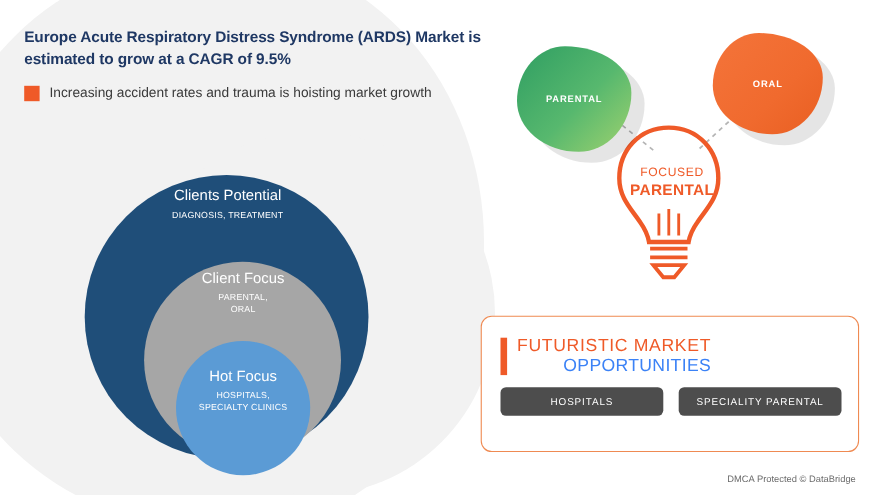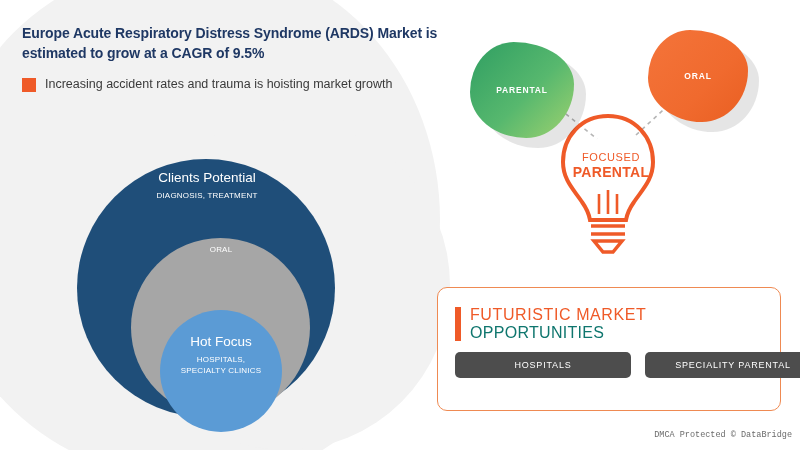--- a/index.html
+++ b/index.html
@@ -216,52 +216,52 @@
     margin-top: 2px;
   }
   .opp-l1 {
     font-size: 16px;
     color: #ef5a28;
     letter-spacing: 0.6px;
     line-height: 1.2;
   }
   .opp-l2 {
     font-size: 16px;
-    color: #0f766e;
+    color: #3b82f6;
     letter-spacing: 0.3px;
     line-height: 1.15;
+    text-align: right;
   }
   .opp-btns {
     position: absolute;
     left: 455px;
     top: 352px;
     display: flex;
     gap: 14px;
   }
   .opp-btn {
-    width: 176px;
+    width: 148px;
     height: 26px;
     border-radius: 5px;
     background: #4d4d4d;
     color: #ffffff;
     font-size: 9px;
     letter-spacing: 0.8px;
     display: flex;
     align-items: center;
     justify-content: center;
   }
 
   
   .footer {
     position: absolute;
-    right: 8px;
+    right: 22px;
     bottom: 10px;
     font-size: 8.5px;
     color: #6b6b6b;
-    font-family: Liberation Mono, monospace;
   }
 </style>
 </head>
 <body>
 
 <div id="stage">
 
   <div class="bg-blob"></div>
   <div class="bg-blob2"></div>
 
@@ -275,20 +275,22 @@
   <div class="circle-outer"></div>
   <div class="circle-mid"></div>
   <div class="circle-inner"></div>
 
   <div class="c-label lbl-outer">
     <div class="c-title">Clients Potential</div>
     <div class="c-sub">DIAGNOSIS, TREATMENT</div>
   </div>
 
   <div class="c-label lbl-mid">
+    <div class="c-title">Client Focus</div>
+    <div class="c-sub">PARENTAL,</div>
     <div class="c-sub">ORAL</div>
   </div>
 
   <div class="c-label lbl-inner">
     <div class="c-title">Hot Focus</div>
     <div class="c-sub">HOSPITALS,</div>
     <div class="c-sub">SPECIALTY CLINICS</div>
   </div>
 
   <svg class="connector" style="left:545px; top:95px;" width="60" height="50" viewBox="0 0 60 50">

